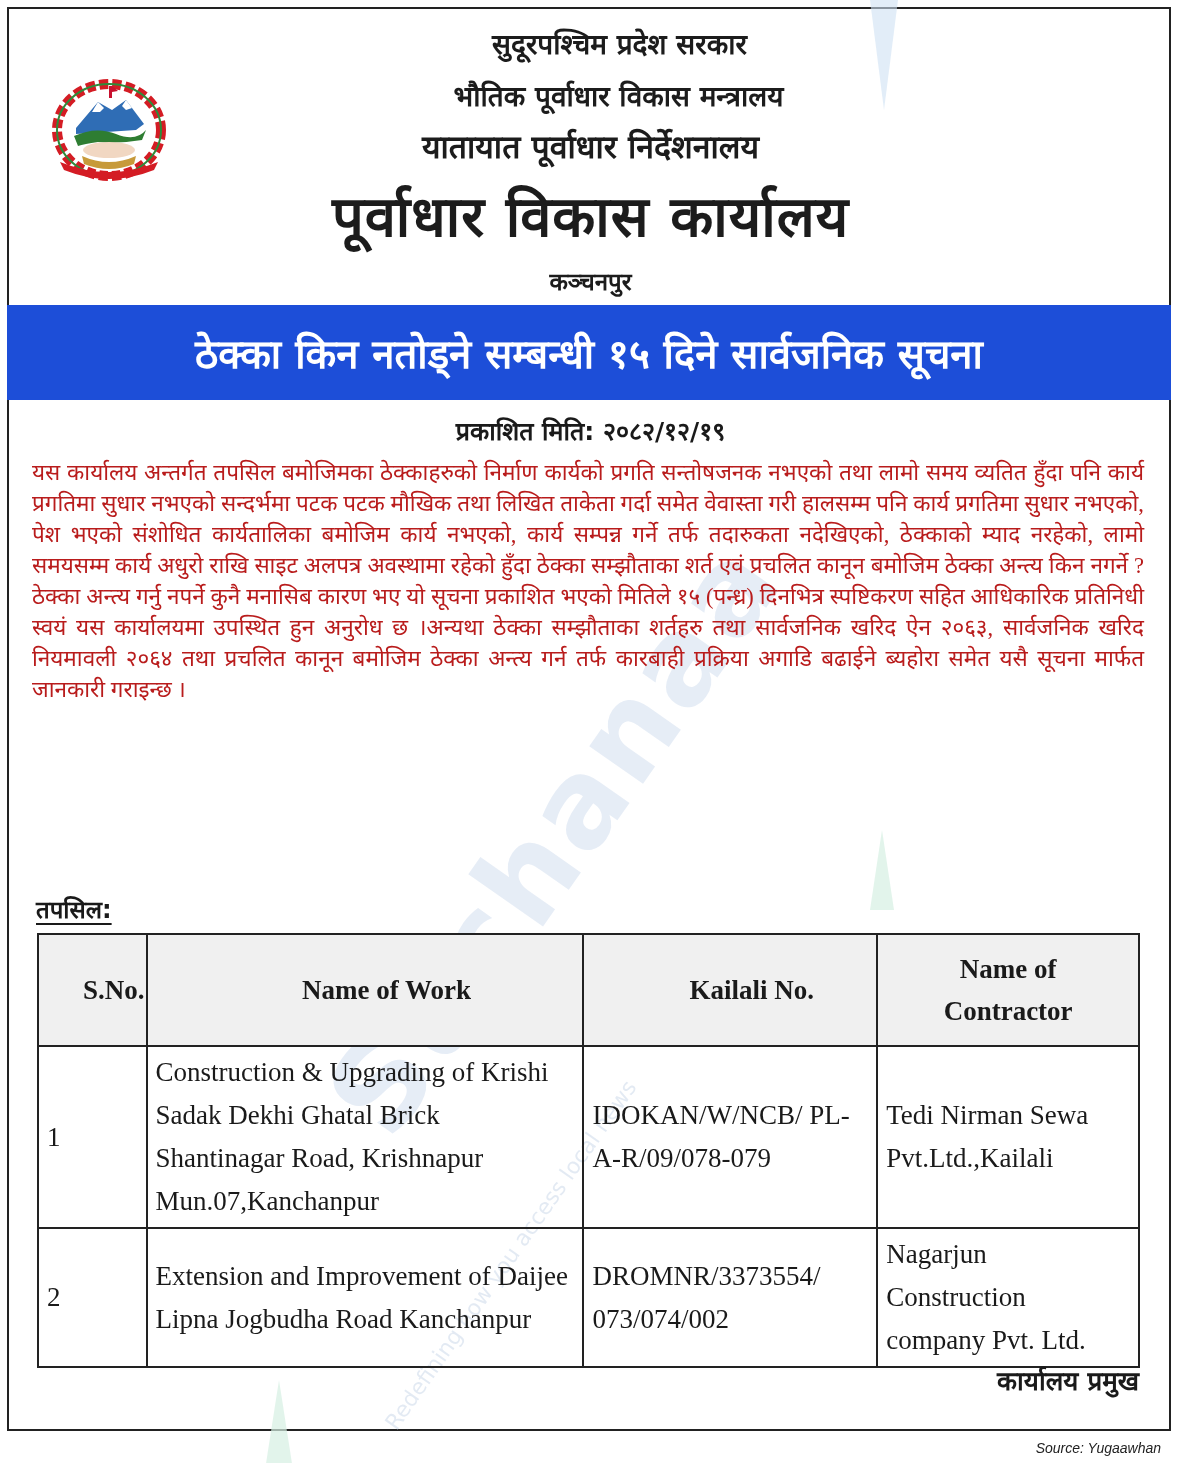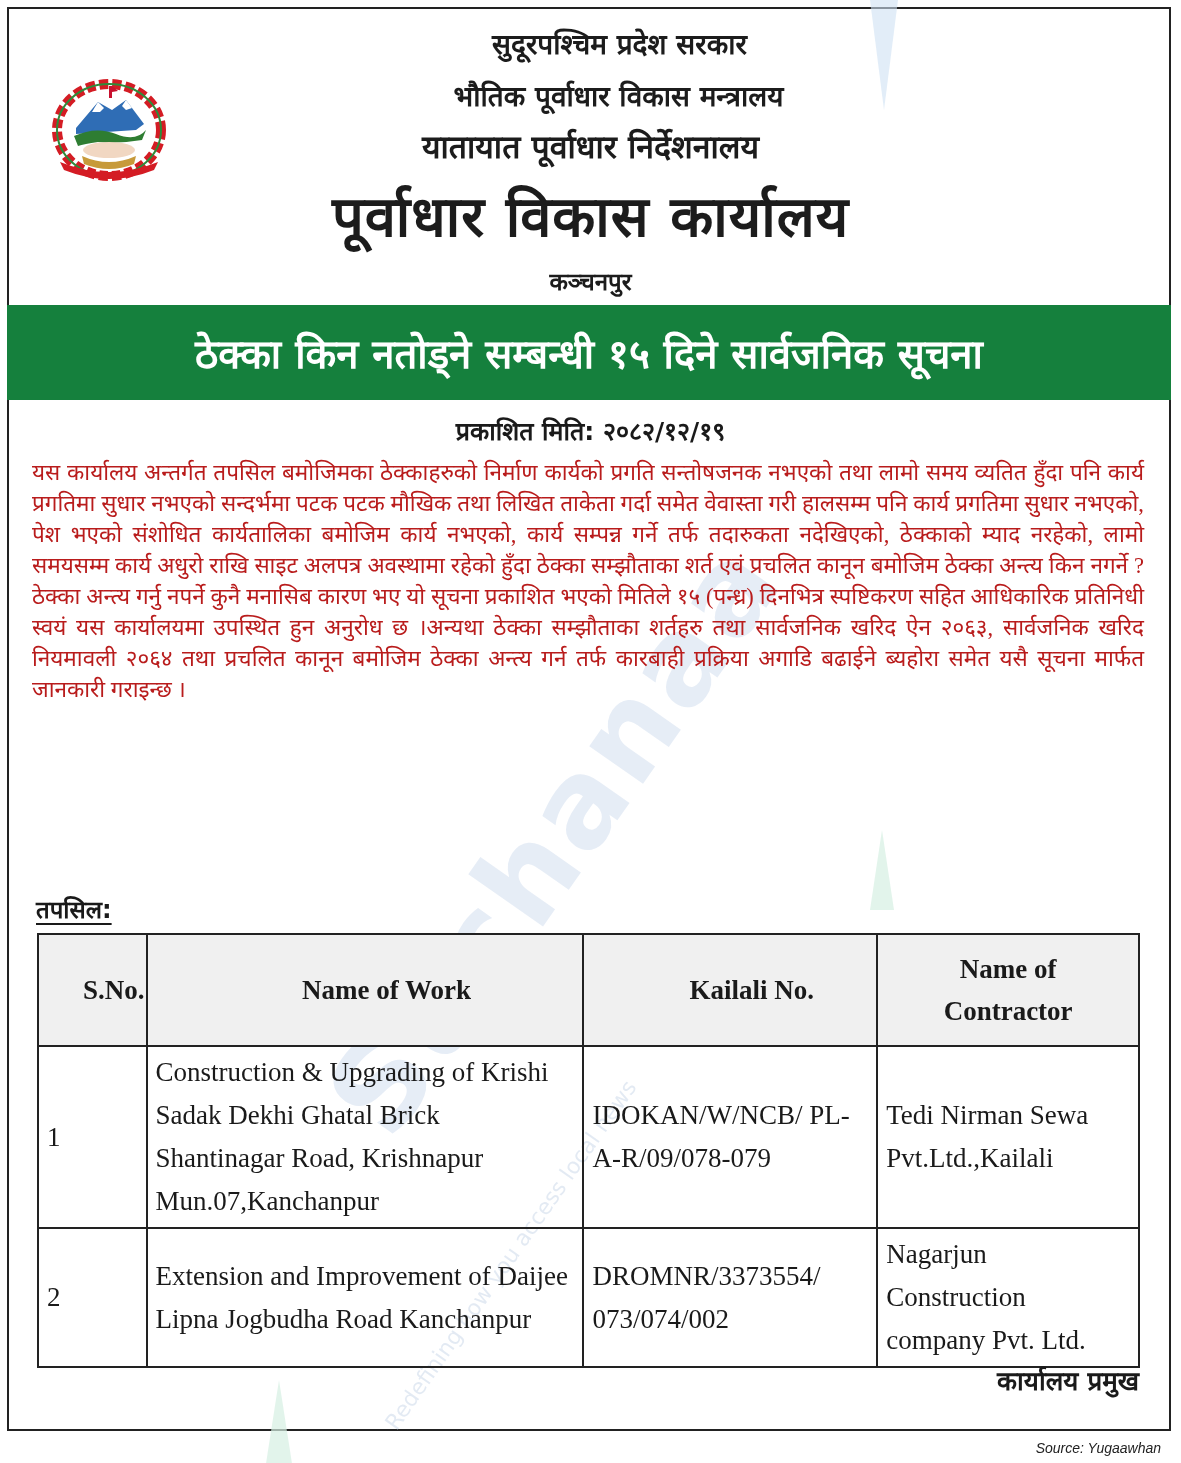--- a/index.html
+++ b/index.html
@@ -13,21 +13,21 @@
   .wm-arrow3 { left: 265px; top: 1380px; width: 0; height: 0; border-left: 14px solid transparent; border-right: 14px solid transparent; border-bottom: 90px solid #d5efe3; opacity: 0.7; }
 
   .emblem { position: absolute; left: 46px; top: 78px; width: 126px; height: 110px; }
   .hdr { position: absolute; left: 0; width: 1181px; text-align: center; font-family: "DejaVu Sans", sans-serif; font-weight: bold; color: #1c1c1c; }
   .hdr1 { top: 24px; font-size: 28px; margin-left: 29px; }
   .hdr2 { top: 76px; font-size: 28px; margin-left: 28px; }
   .hdr3 { top: 124px; font-size: 32px; }
   .hdr4 { top: 176px; font-size: 56px; letter-spacing: 1px; }
   .hdr5 { top: 252px; font-size: 24px; margin-top: 12px; }
 
-  .banner { position: absolute; left: 7px; top: 305px; width: 1164px; height: 95px; background: #15803d; color: #ffffff; font-family: "DejaVu Sans", sans-serif; font-weight: bold; font-size: 40px; display: flex; align-items: center; justify-content: center; }
+  .banner { position: absolute; left: 7px; top: 305px; width: 1164px; height: 95px; background: #1d4ed8; color: #ffffff; font-family: "DejaVu Sans", sans-serif; font-weight: bold; font-size: 40px; display: flex; align-items: center; justify-content: center; }
   .pubdate { position: absolute; left: 0; top: 413px; width: 1181px; text-align: center; font-family: "DejaVu Sans", sans-serif; font-weight: bold; font-size: 25px; }
   .body-text { position: absolute; left: 32px; top: 457px; width: 1112px; font-family: Liberation Serif, serif; font-size: 22.5px; line-height: 31px; text-align: justify; color: #b91c1c; }
   .tapsil { position: absolute; left: 36px; top: 892px; font-family: "DejaVu Sans", sans-serif; font-weight: bold; font-size: 24px; text-decoration: underline; text-underline-offset: 5px; text-decoration-thickness: 2px; }
 
   table.works { position: absolute; left: 37px; top: 933px; width: 1103px; border-collapse: collapse; font-family: "Liberation Serif", serif; }
   table.works th, table.works td { border: 2px solid #222; }
   table.works th { background: #f0f0f0; font-weight: bold; font-size: 27px; height: 92px; text-align: center; line-height: 42px; padding-left: 44px; }
   table.works td { font-size: 27px; line-height: 43px; padding: 4px 8px; vertical-align: middle; }
   col.c1 { width: 96px; } col.c2 { width: 446px; } col.c3 { width: 296px; } col.c4 { width: 265px; }
   .row1 td { height: 170px; } .row2 td { height: 128px; }

